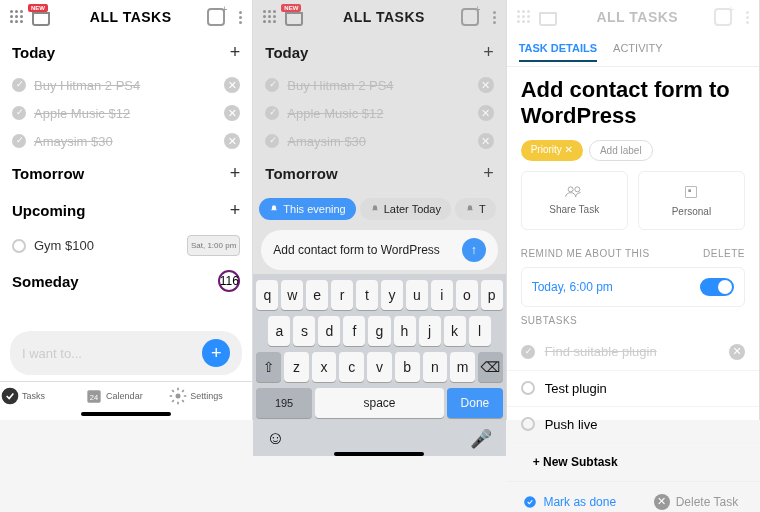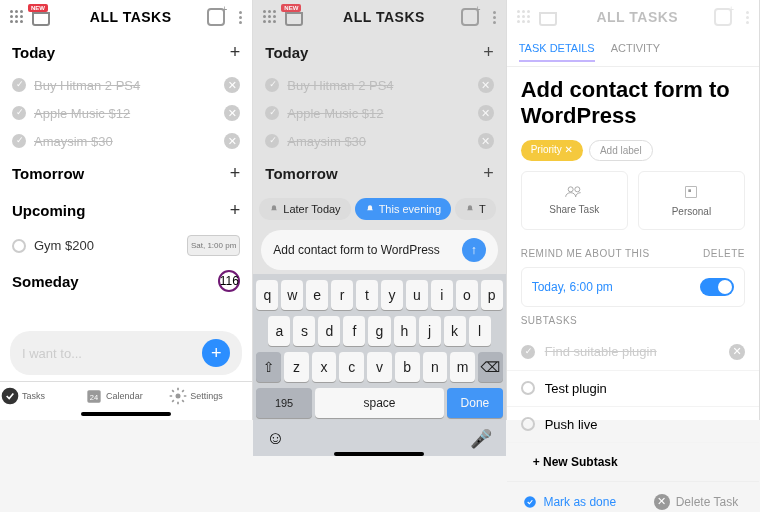--- a/index.html
+++ b/index.html
@@ -49,21 +49,21 @@
 .krow{display:flex;gap:3px;justify-content:center;margin-bottom:6px}
 .key{background:#fff;border-radius:4px;box-shadow:0 1px 0 #999;flex:1;height:30px;display:flex;align-items:center;justify-content:center;font-size:14px}
 .key.sp{background:#acb1b9}
 .key.done{background:#2b8eff;color:#fff;font-size:12px;flex:1.5}
 .key.space{flex:3.5;font-size:12px}
 .key.num{flex:1.5;font-size:11px;background:#acb1b9}
 .kbot{display:flex;justify-content:space-between;padding:4px 10px 0;font-size:18px}
 
 .s3top{padding:8px 12px 4px;display:flex;gap:16px;font-size:11px;border-bottom:1px solid #eee}
 .s3tab{padding-bottom:6px;color:#999}
-.s3tab.active{color:#2b8eff;border-bottom:2px solid #c4b5fd;font-weight:400}
+.s3tab.active{color:#2b8eff;border-bottom:2px solid #0c4a6e;font-weight:700}
 .s3title{font-size:22px;font-weight:700;padding:10px 14px;line-height:1.2}
 .labels{display:flex;gap:6px;padding:0 14px 10px}
 .lbl{border-radius:12px;padding:4px 10px;font-size:10px}
 .lbl.pri{background:#f5c93d;color:#fff}
 .lbl.add{border:1px solid #ddd;color:#999}
 .cards{display:flex;gap:10px;padding:0 14px 10px}
 .card{flex:1;border:1px solid #eee;border-radius:6px;padding:12px 4px;display:flex;flex-direction:column;align-items:center;gap:6px}
 .card span{font-size:10px;color:#666}
 .subhdr{display:flex;justify-content:space-between;padding:8px 14px;font-size:10px;color:#999;letter-spacing:0.5px}
 .remind{margin:0 14px;border:1px solid #eee;border-radius:6px;padding:10px;display:flex;align-items:center;justify-content:space-between}
@@ -133,21 +133,21 @@
   <div class="section">
     <h3>Tomorrow</h3>
     <span class="plus">+</span>
   </div>
   <div class="section">
     <h3>Upcoming</h3>
     <span class="plus">+</span>
   </div>
   <div class="task">
       <div class="chk"></div>
-      <span class="task-text active">Gym $200</span>
+      <span class="task-text active">Gym $100</span>
       <span class="badge-time">Sat, 1:00 pm</span>
     </div>
 
   <div class="section">
     <h3>Someday</h3>
     <span class="count-badge">116</span>
   </div>
 
   <div class="input-bar">
     <span>I want to...</span>
@@ -224,31 +224,31 @@
       <div class="x-circle">✕</div>
     </div>
   <div class="section">
       <h3>Tomorrow</h3>
       <span class="plus">+</span>
     </div>
   <div class="dim-overlay"></div>
 
   <div style="margin-top:auto">
     <div class="chips">
+      <div class="chip active">
+          <svg class="bell" viewBox="0 0 24 24">
+            <path d="M12 3a5 5 0 015 5v4l2 3H5l2-3V8a5 5 0 015-5z" fill="#fff"></path>
+          </svg>
+          <span>This evening</span>
+        </div>
       <div class="chip">
           <svg class="bell" viewBox="0 0 24 24">
             <path d="M12 3a5 5 0 015 5v4l2 3H5l2-3V8a5 5 0 015-5z" fill="#888"></path>
           </svg>
           <span>Later Today</span>
-        </div>
-      <div class="chip active">
-          <svg class="bell" viewBox="0 0 24 24">
-            <path d="M12 3a5 5 0 015 5v4l2 3H5l2-3V8a5 5 0 015-5z" fill="#fff"></path>
-          </svg>
-          <span>This evening</span>
         </div>
       <div class="chip">
           <svg class="bell" viewBox="0 0 24 24">
             <path d="M12 3a5 5 0 015 5v4l2 3H5l2-3V8a5 5 0 015-5z" fill="#888"></path>
           </svg>
           <span>T</span>
         </div>
     </div>
     <div class="compose">
       <span>Add contact form to WordPress</span>

